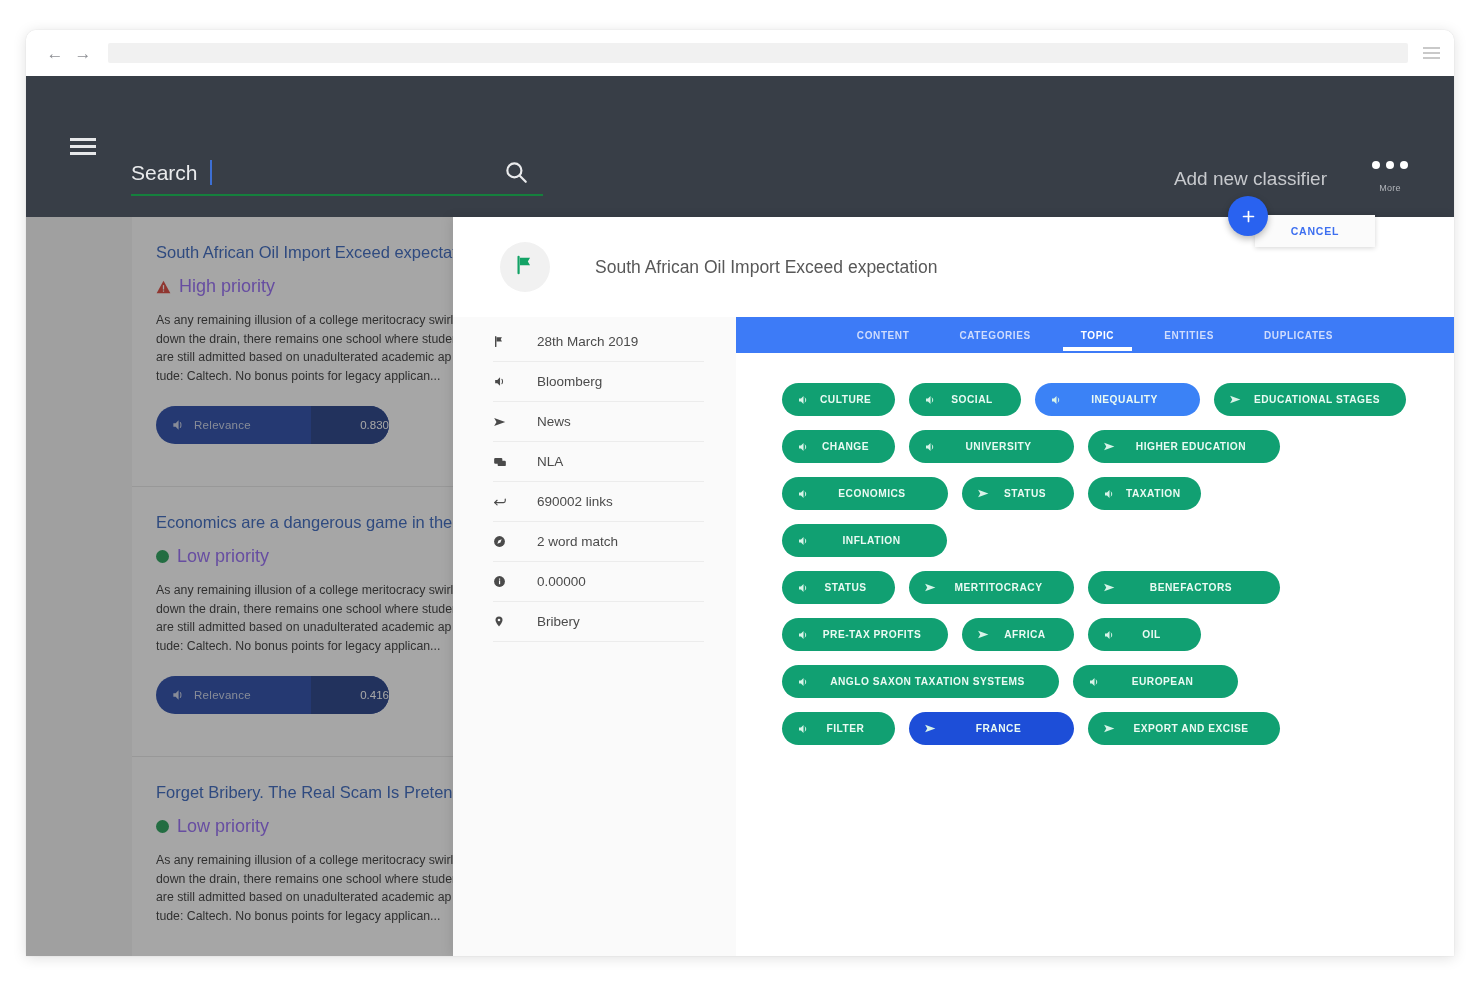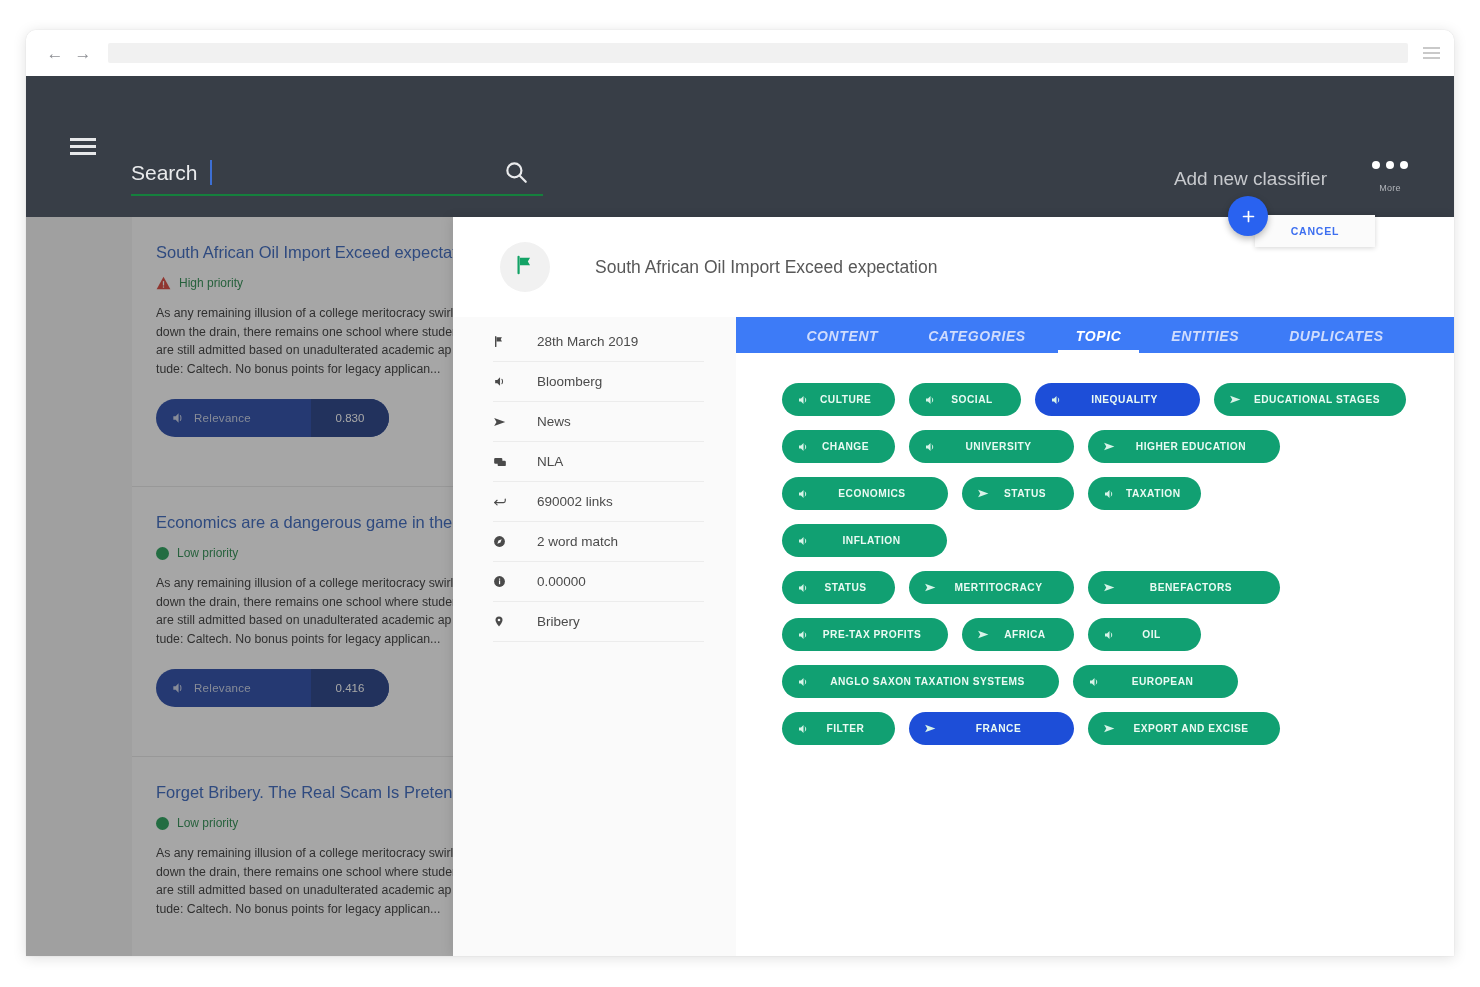--- a/index.html
+++ b/index.html
@@ -148,42 +148,42 @@
 
   .result-title {
     color: #2356b8; font-size: 16.5px; white-space: nowrap;
     margin-bottom: 14px;
   }
   .priority-row { display: flex; align-items: center; gap: 8px; margin-bottom: 14px; }
   .priority-icon-high { width: 15px; height: 14px; }
   .priority-icon-low {
     width: 13px; height: 13px; border-radius: 50%; background: #0d9647; display: block;
   }
-  .priority-text { color: #15803d; font-size: 12px; }
+  .priority-text { color: #8b5cf6; font-size: 18px; }
   .result-snippet {
     color: #252525; font-size: 12.3px; line-height: 1.52;
     width: 340px; white-space: pre; margin-bottom: 20px;
   }
   .relevance-bar {
     position: relative; width: 233px; height: 38px;
     border-radius: 19px; overflow: hidden;
     background: #11379f;
     display: flex; align-items: center;
   }
   .relevance-bar .fill-right {
     position: absolute; right: 0; top: 0; width: 78px; height: 100%;
     background: #0c2a79;
   }
   .relevance-icon { position: relative; margin-left: 15px; width: 14px; height: 14px; }
   .relevance-label {
     position: relative; margin-left: 9px;
     color: #c6cee5; font-size: 11.5px; letter-spacing: .3px;
   }
   .relevance-value {
-    position: absolute; right: 0; width: 78px; text-align: center;
+    position: absolute; right: 0; width: 78px; text-align: right;
     color: #ffffff; font-size: 11.5px;
   }
 
   
   #list-scrim {
     position: absolute; left: 0; top: 0;
     width: 427px; height: 100%;
     background: rgba(60,60,60,0.46);
     pointer-events: none; z-index: 5;
   }
@@ -236,22 +236,22 @@
   }
   #tab-bar {
     position: relative;
     width: 100%; height: 36px;
     background: #3d7bf7;
     display: flex; align-items: center; justify-content: center;
     gap: 42px;
   }
   .tab {
     position: relative;
-    color: #cfdcfd; font-size: 14px; font-weight: bold; letter-spacing: .6px;
-    padding: 11px 4px 10px 4px; cursor: pointer; font-style: italic;
+    color: #cfdcfd; font-size: 10px; font-weight: bold; letter-spacing: .6px;
+    padding: 11px 4px 10px 4px; cursor: pointer;
   }
   .tab.active { color: #ffffff; }
   .tab.active::after {
     content: ""; position: absolute;
     left: -14px; right: -14px; bottom: 0; height: 4px; background: #ffffff;
   }
 
   #chips-area {
     position: relative;
     padding: 30px 0 0 46px;
@@ -522,21 +522,21 @@
               </div>
               <div class="chip" style="width: 112px; background: rgb(17, 160, 114);">
                 <span class="chip-icon">
                   <svg width="12" height="12" viewBox="0 0 24 24" fill="#d8f3e8">
                     <path d="M4 9v6h4l5 5V4L8 9H4z"></path>
                     <path d="M16.5 8c1.4 1.2 1.4 6.8 0 8" stroke="#d8f3e8" stroke-width="2" fill="none" stroke-linecap="round"></path>
                   </svg>
                 </span>
                 <span class="chip-label">SOCIAL</span>
               </div>
-              <div class="chip" style="width: 165px; background: #1d4ed8;">
+              <div class="chip" style="width: 165px; background: #3b82f6;">
                 <span class="chip-icon">
                   <svg width="12" height="12" viewBox="0 0 24 24" fill="#d8f3e8">
                     <path d="M4 9v6h4l5 5V4L8 9H4z"></path>
                     <path d="M16.5 8c1.4 1.2 1.4 6.8 0 8" stroke="#d8f3e8" stroke-width="2" fill="none" stroke-linecap="round"></path>
                   </svg>
                 </span>
                 <span class="chip-label">INEQUALITY</span>
               </div>
               <div class="chip" style="width: 192px; background: rgb(17, 160, 114);">
                 <span class="chip-icon">

